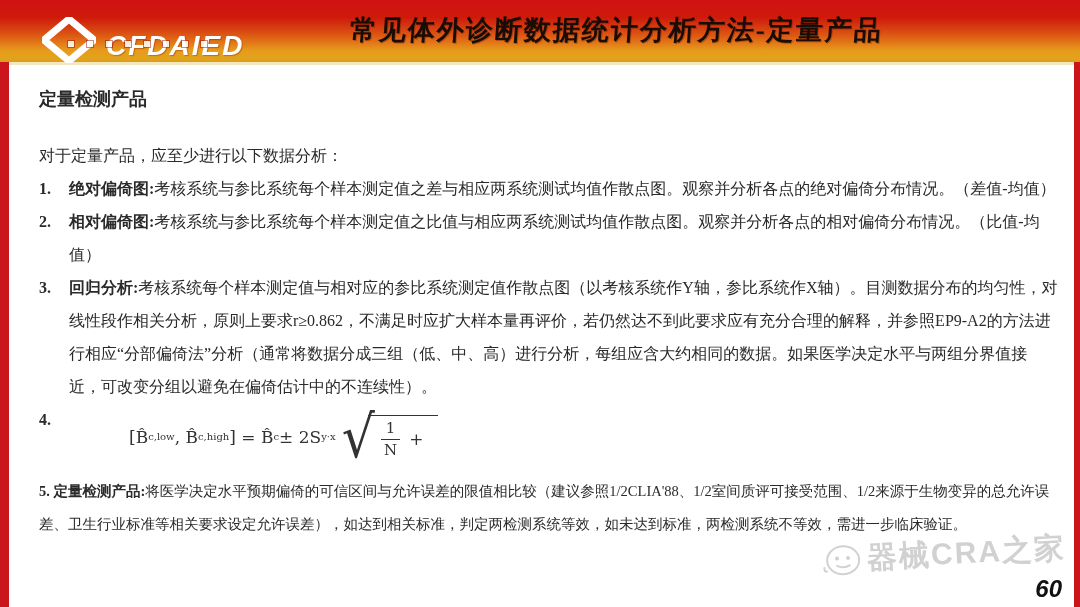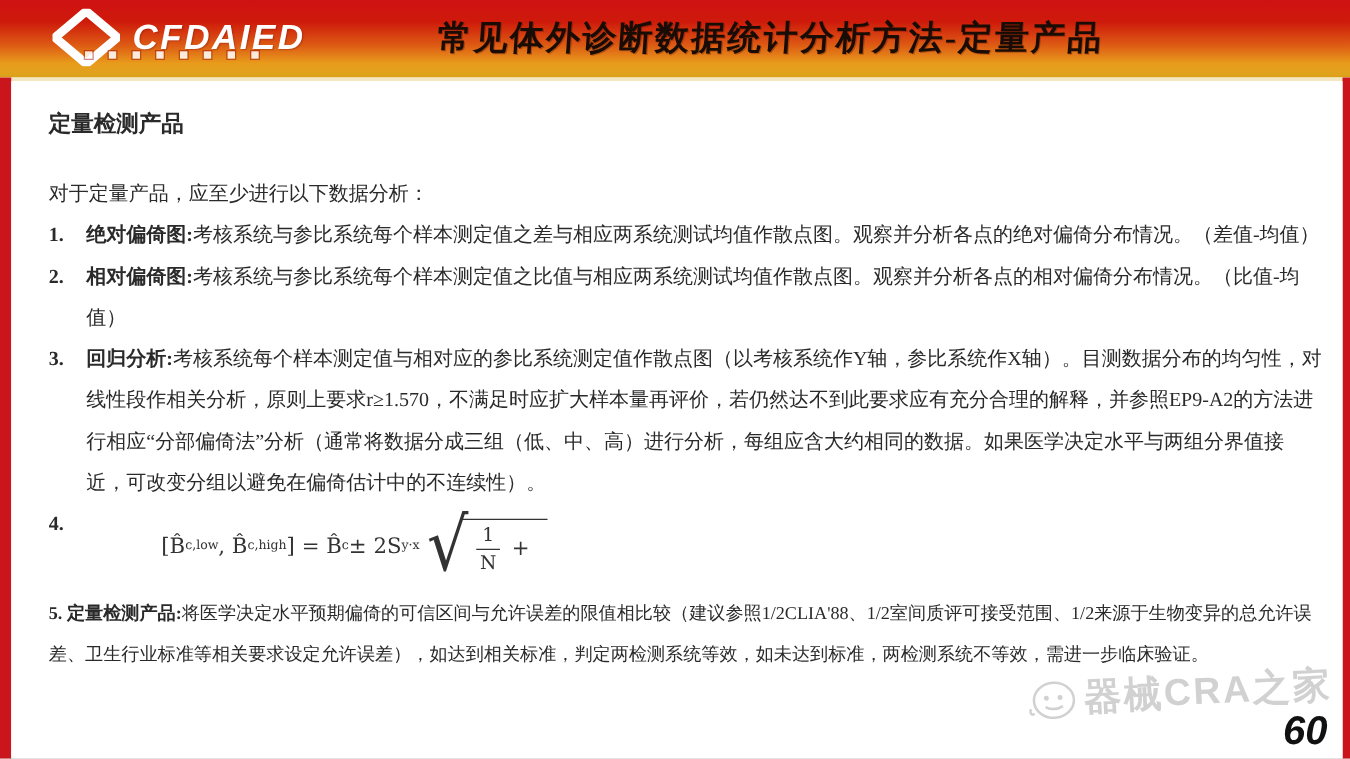--- a/index.html
+++ b/index.html
@@ -6,21 +6,21 @@
   #slide{
     position:relative;width:1080px;height:607px;background:#ffffff;
     overflow:hidden;font-family:"Liberation Serif","DejaVu Serif",serif;color:#2a2a2a;
   }
   
   .header{
     position:absolute;top:0;left:0;width:1080px;height:62px;
     background:linear-gradient(180deg,#d01113 0%,#ce1a0b 28%,#dd5a14 58%,#e89c1b 82%,#dfa31c 96%,#d99d18 100%);
     border-bottom:3px solid #f3e7c2;
   }
-  .logo{position:absolute;left:42px;top:7px;display:flex;align-items:center;}
+  .logo{position:absolute;left:42px;top:17px;display:flex;align-items:flex-end;}
   .logo-text{
     font-family:"Liberation Sans","DejaVu Sans",sans-serif;
     font-style:italic;font-weight:bold;color:#ffffff;font-size:28px;
     letter-spacing:2px;margin-left:10px;line-height:34px;
     text-shadow:1px 1px 1px rgba(120,20,0,.35);
   }
   .logo-tagline{position:absolute;left:68px;top:41px;display:flex;gap:13px;}
   .logo-tagline i{display:block;width:6px;height:6px;background:rgba(255,255,255,.85);outline:1px solid rgba(160,20,10,.5);}
   .slide-title{
     position:absolute;left:350px;top:12px;
@@ -65,21 +65,21 @@
     position:absolute;right:14px;bottom:32px;display:flex;align-items:center;gap:4px;
     transform:rotate(-3deg);opacity:.8;pointer-events:none;
   }
   .watermark-text{
     font-family:"Liberation Sans","DejaVu Sans",sans-serif;
     font-size:30px;font-weight:bold;color:#c6c6c6;letter-spacing:2px;
   }
   .page-number{
     position:absolute;right:18px;bottom:4px;
     font-family:"Liberation Sans","DejaVu Sans",sans-serif;
-    font-size:32px;font-weight:bold;font-style:italic;color:#111;
+    font-size:24px;font-weight:bold;font-style:italic;color:#111;
   }
 </style>
 </head>
 <body>
 
 <div id="slide">
 
   <div class="header">
     <div class="logo">
       <svg width="54" height="46" viewBox="0 0 54 46">
@@ -112,21 +112,21 @@
 
     <div class="item">
       <span class="marker b">1.</span><span class="b">绝对偏倚图:</span><span>考核系统与参比系统每个样本测定值之差与相应两系统测试均值作散点图。观察并分析各点的绝对偏倚分布情况。（差值-均值）</span>
     </div>
 
     <div class="item">
       <span class="marker b">2.</span><span class="b">相对偏倚图:</span><span>考核系统与参比系统每个样本测定值之比值与相应两系统测试均值作散点图。观察并分析各点的相对偏倚分布情况。（比值-均值）</span>
     </div>
 
     <div class="item">
-      <span class="marker b">3.</span><span class="b">回归分析:</span><span>考核系统每个样本测定值与相对应的参比系统测定值作散点图（以考核系统作Y轴，参比系统作X轴）。目测数据分布的均匀性，对线性段作相关分析，原则上要求r≥1.570，不满足时应扩大样本量再评价，若仍然达不到此要求应有充分合理的解释，并参照EP9-A2的方法进行相应“分部偏倚法”分析（通常将数据分成三组（低、中、高）进行分析，每组应含大约相同的数据。如果医学决定水平与两组分界值接近，可改变分组以避免在偏倚估计中的不连续性）。</span>
+      <span class="marker b">3.</span><span class="b">回归分析:</span><span>考核系统每个样本测定值与相对应的参比系统测定值作散点图（以考核系统作Y轴，参比系统作X轴）。目测数据分布的均匀性，对线性段作相关分析，原则上要求r≥0.862，不满足时应扩大样本量再评价，若仍然达不到此要求应有充分合理的解释，并参照EP9-A2的方法进行相应“分部偏倚法”分析（通常将数据分成三组（低、中、高）进行分析，每组应含大约相同的数据。如果医学决定水平与两组分界值接近，可改变分组以避免在偏倚估计中的不连续性）。</span>
     </div>
 
     <div class="item item4-row">
       <span class="marker b">4.</span>
 
       <div class="formula">
         <span>[B̂</span>
           <sub>c,low</sub>
           <span>, B̂</span>
           <sub>c,high</sub>

